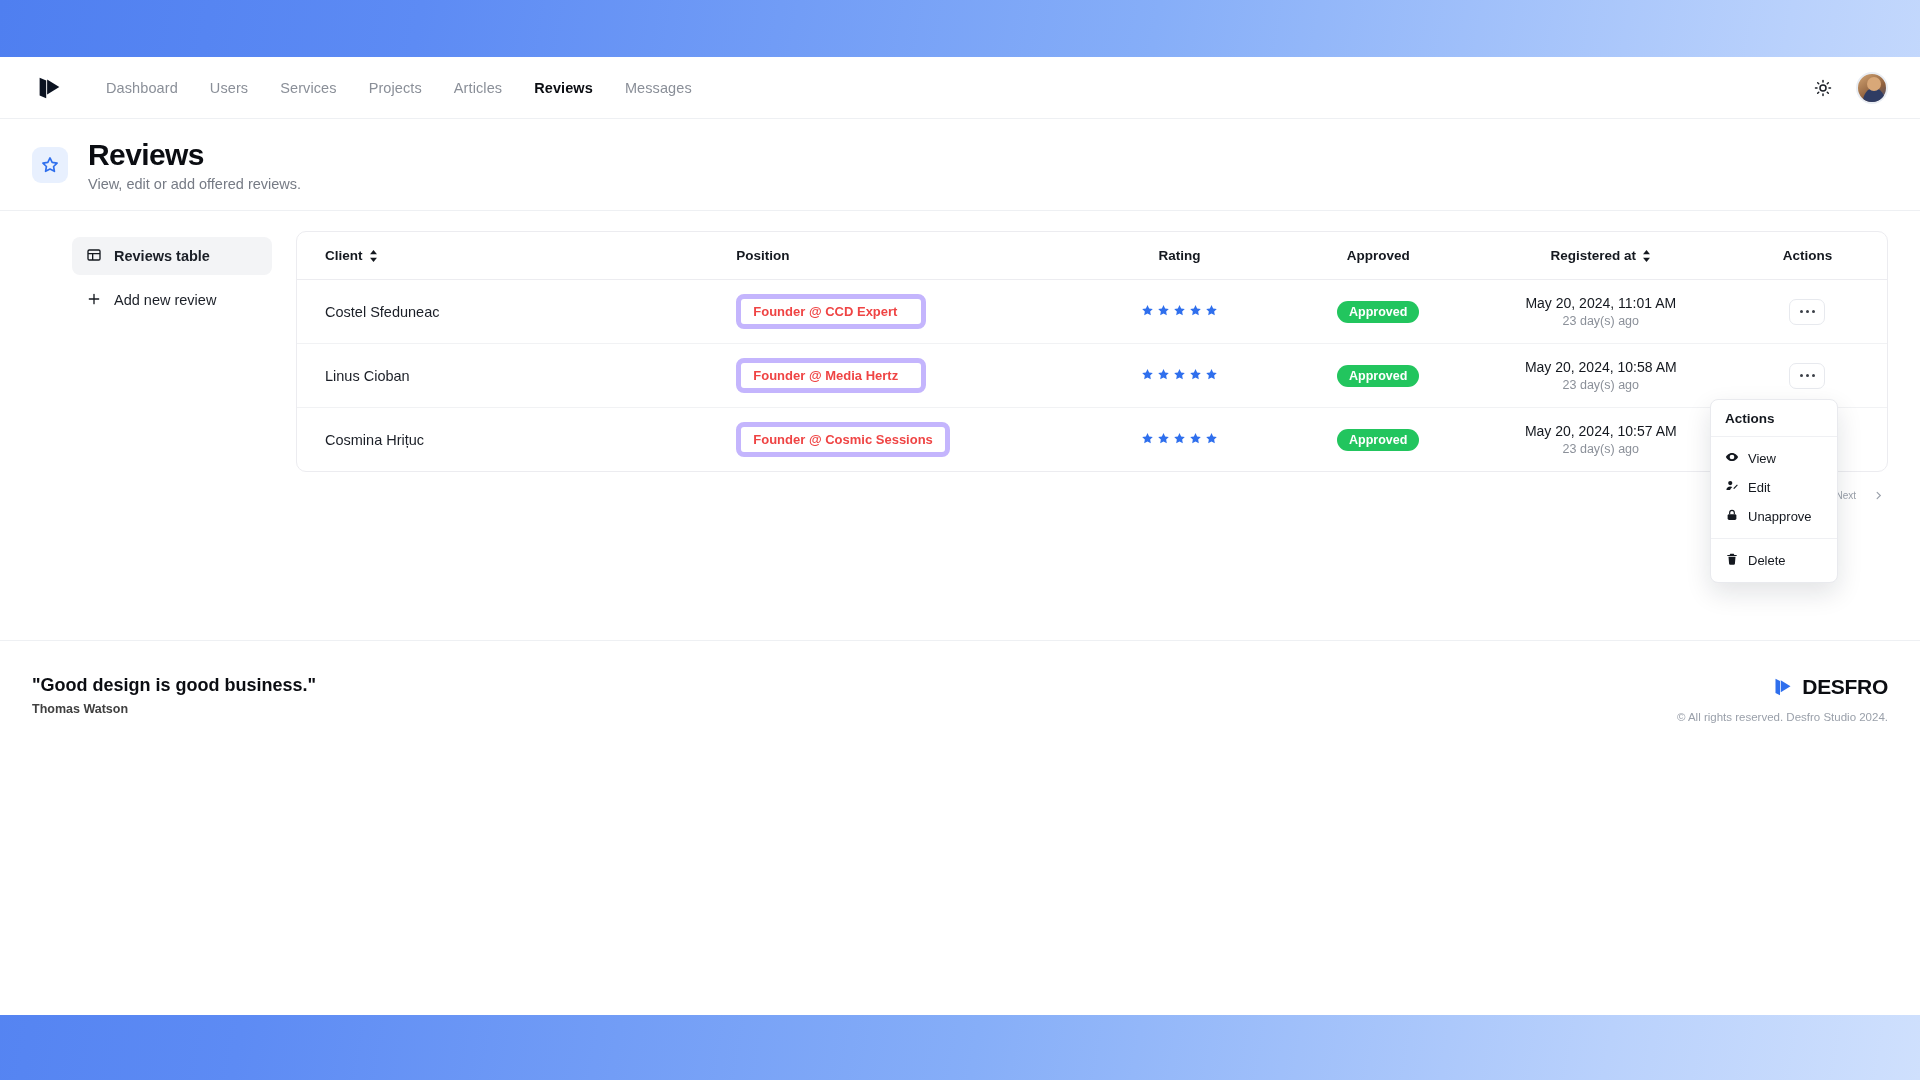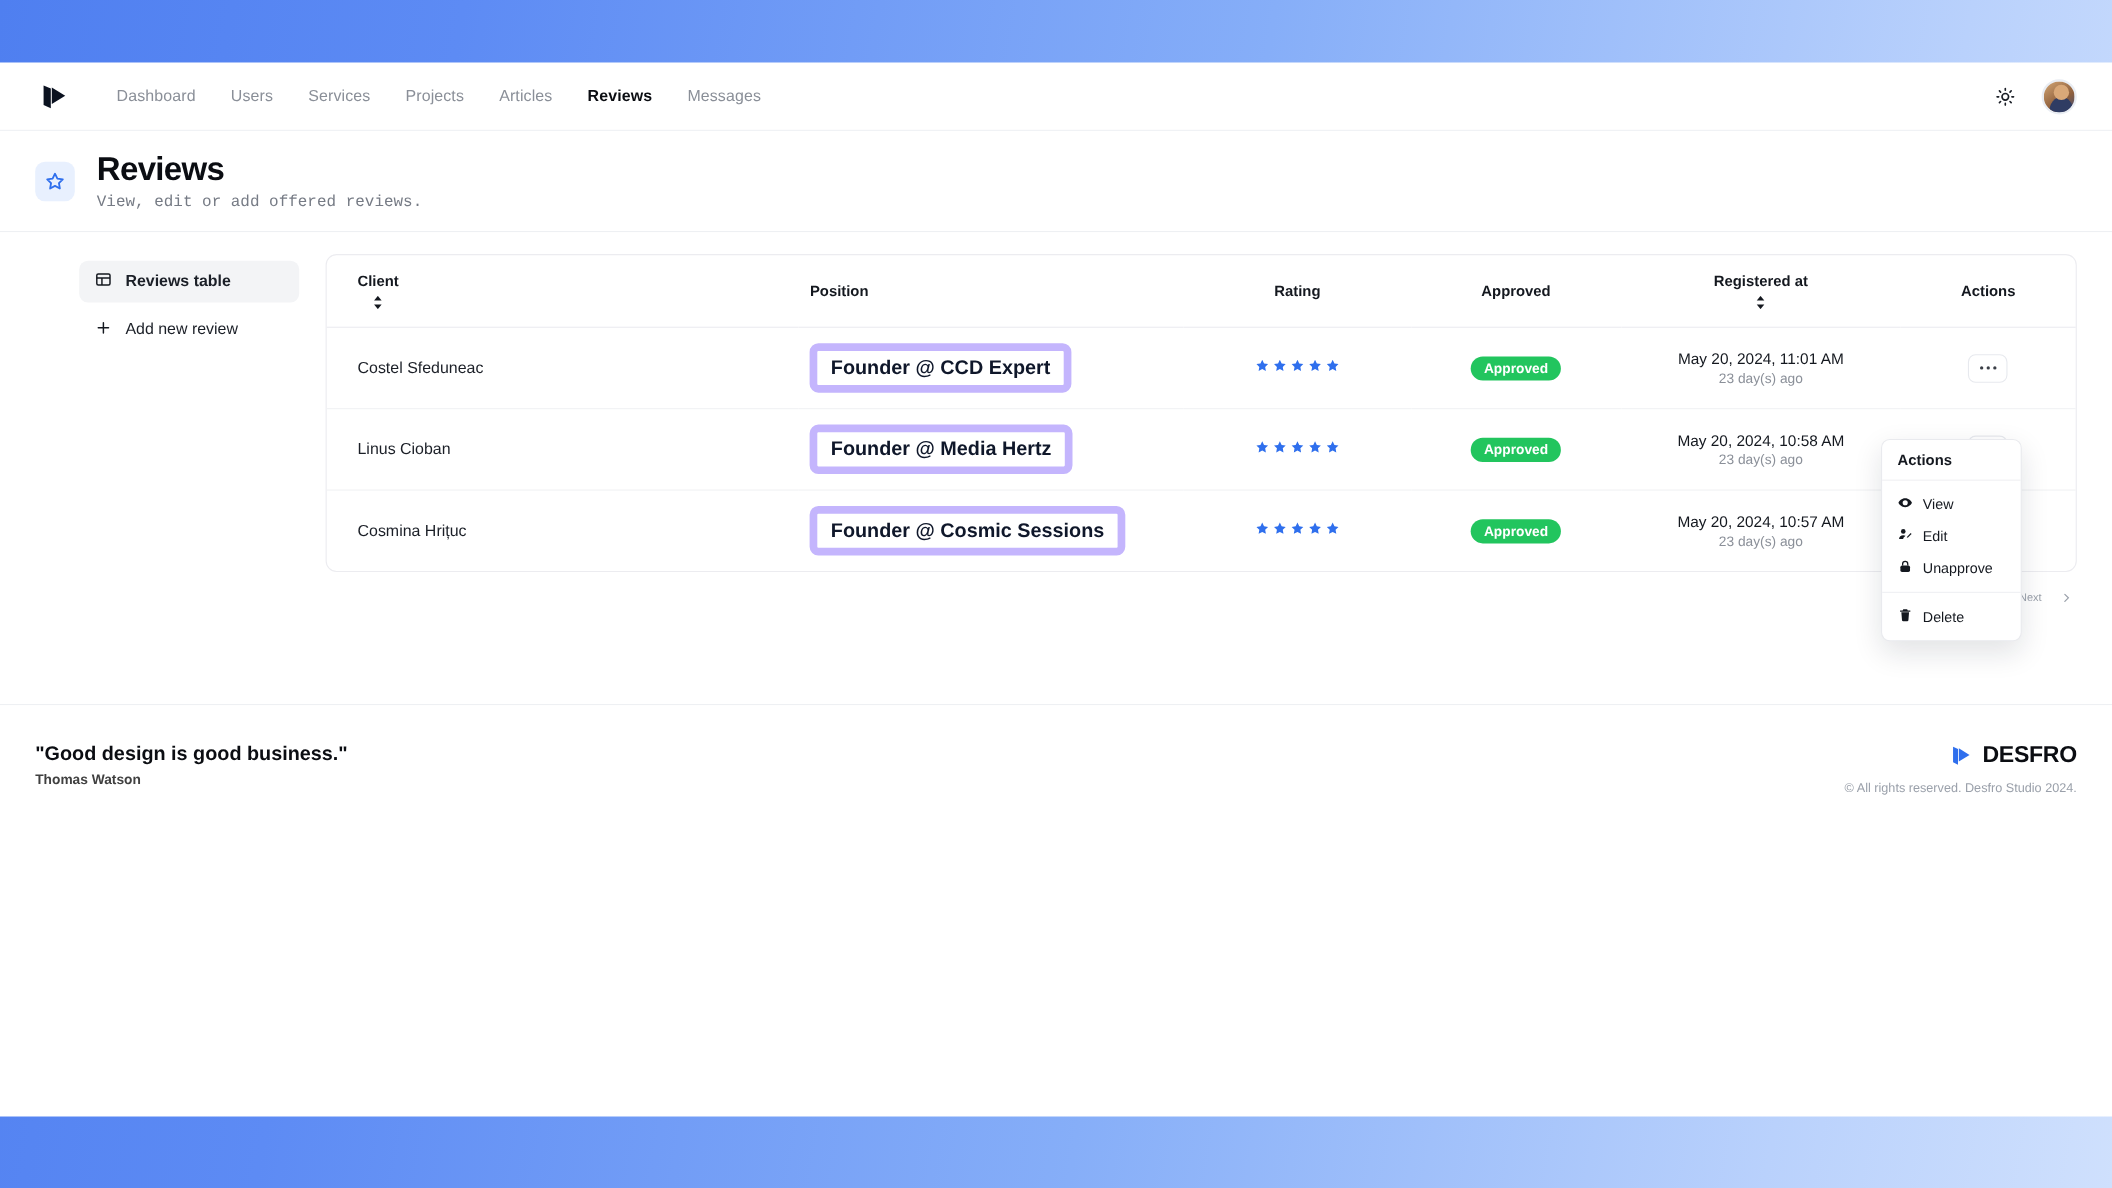--- a/index.html
+++ b/index.html
@@ -60,21 +60,21 @@
     border-bottom: 1px solid #eef0f3; background: #fff;
     padding: 0 32px;
     display: flex; align-items: center;
   }
   .head-icon {
     width: 36px; height: 36px; border-radius: 9px; background: #e8f0fe;
     display: flex; align-items: center; justify-content: center;
     margin-right: 20px; flex: none;
   }
   .page-title { font-size: 30px; font-weight: 800; color: #0b0d12; letter-spacing: -0.6px; line-height: 1.1; }
-  .page-sub { font-size: 14.5px; color: #767b85; margin-top: 5px; font-family: Liberation Mono, monospace; }
+  .page-sub { font-size: 14.5px; color: #767b85; margin-top: 5px; }
 
   
   .body-wrap { position: absolute; top: 211px; left: 0; right: 0; display: flex; padding: 20px 32px 0 32px; margin-left: 40px; }
   .sidebar { width: 200px; flex: none; padding-top: 6px; }
   .side-item {
     display: flex; align-items: center; gap: 12px;
     height: 38px; padding: 0 14px; border-radius: 8px;
     font-size: 14.5px; color: #1b1f27; cursor: pointer;
     margin-bottom: 6px;
   }
@@ -98,34 +98,34 @@
   .search-input::placeholder { color: #9aa0aa; }
 
   
   .table-card { border: 1px solid #ececf0; border-radius: 10px; overflow: visible; background: #fff; }
   table { width: 100%; border-collapse: collapse; }
   thead th {
     font-size: 13.5px; font-weight: 600; color: #14181f;
     padding: 16px 10px; text-align: left; border-bottom: 1px solid #ececf0;
     white-space: nowrap;
   }
-  .th-inner { display: inline-flex; align-items: center; gap: 6px; flex-direction: column; }
+  .th-inner { display: inline-flex; align-items: center; gap: 6px; }
   tbody td { padding: 14px 10px; border-bottom: 1px solid #f1f2f4; font-size: 14.5px; color: #1b1f27; vertical-align: middle; }
   tbody tr:last-child td { border-bottom: none; }
   .col-client { width: 27%; padding-left: 28px !important; }
   .col-position { width: 22%; }
   .col-rating { width: 13%; text-align: center; }
   .col-approved { width: 12%; text-align: center; }
   .col-date { width: 16%; text-align: center; }
   .col-actions { width: 10%; text-align: center; }
   th.col-rating, th.col-approved, th.col-date, th.col-actions { text-align: center; }
 
   .pill-position {
-    display: inline-block; border: 7px solid #c4b5fd; border-radius: 8px;
-    padding: 5px 12px; font-size: 18px; font-weight: 600; color: #0f172a;
+    display: inline-block; border: 5px solid #c4b5fd; border-radius: 8px;
+    padding: 5px 12px; font-size: 13px; font-weight: 600; color: #ef4444;
     min-width: 190px;
   }
   .stars { display: inline-flex; gap: 3px; }
   .badge-approved {
     display: inline-block; background: #22c55e; color: #fff;
     border-radius: 999px; padding: 4px 12px; font-size: 12.5px; font-weight: 700;
   }
   .date-main { font-size: 14px; color: #14181f; }
   .date-sub { font-size: 12.5px; color: #8b9099; margin-top: 3px; }
   .dots-btn {

